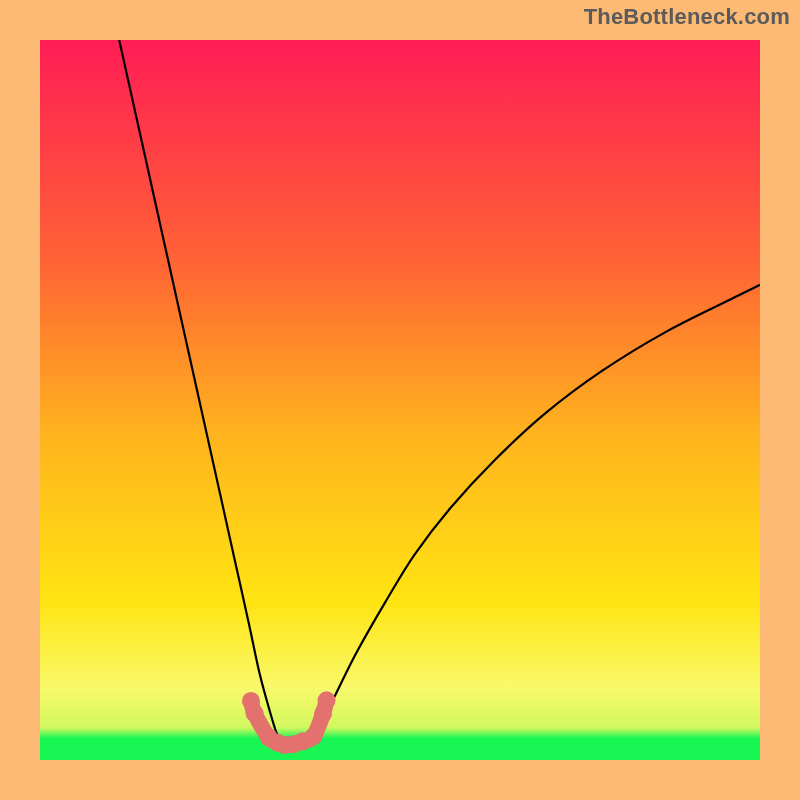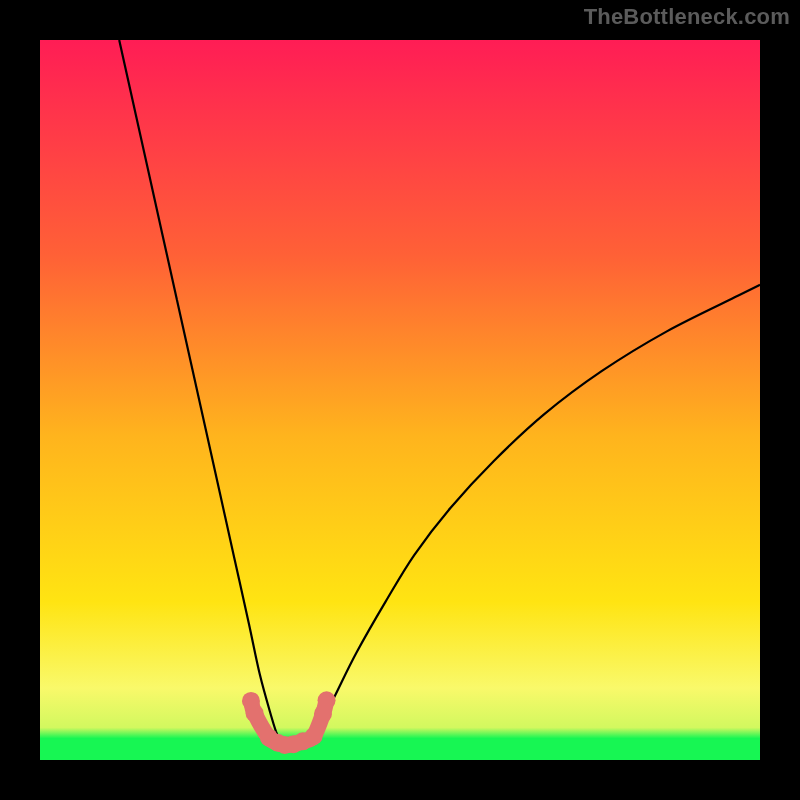--- a/index.html
+++ b/index.html
@@ -6,21 +6,21 @@
     margin: 0;
     padding: 0;
     width: 800px;
     height: 800px;
     overflow: hidden;
     font-family: Arial, Helvetica, sans-serif;
   }
   .frame {
     width: 800px;
     height: 800px;
-    background: #000000;
+    background: #fdba74;
     position: relative;
   }
   .attribution {
     position: absolute;
     top: 4px;
     right: 10px;
     font-size: 22px;
     font-weight: 600;
     color: #5b5b5b;
     letter-spacing: 0.2px;

